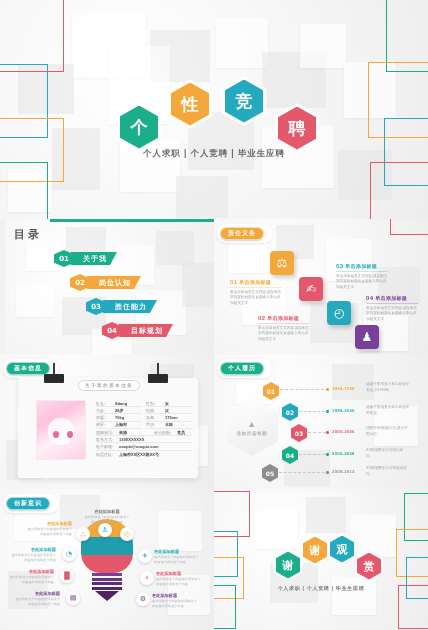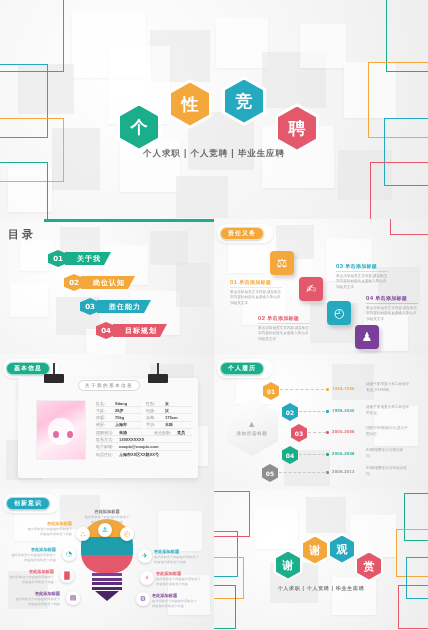--- a/index.html
+++ b/index.html
@@ -30,21 +30,21 @@
          color:#fff; font-size:17px; font-family:"DejaVu Sans",sans-serif;
          font-weight:bold; }
   .hexwrap { position:absolute; width:44px; height:50px;
          clip-path:polygon(50% 0%,100% 25%,100% 75%,50% 100%,0% 75%,0% 25%);
          background:#ffffff; filter:drop-shadow(1px 3px 3px rgba(0,0,0,.22));
          display:flex; align-items:center; justify-content:center; }
   .hero-sub { position:absolute; left:0; right:0; top:148px; text-align:center;
       font-size:8.5px; letter-spacing:.9px; color:#6a6a6a; font-weight:bold; }
 
   
-  .s2 { left:0;   top:219px; width:214px; height:135px; }
+  .s2 { left:6px;   top:219px; width:214px; height:135px; }
   .s3 { left:214px; top:219px; width:214px; height:135px; }
   .s4 { left:0;   top:354px; width:214px; height:135px; }
   .s5 { left:214px; top:354px; width:214px; height:135px; }
   .s6 { left:0;   top:489px; width:214px; height:141px; }
   .s7 { left:214px; top:489px; width:214px; height:141px; }
 
   .topbar { position:absolute; left:0; top:0; height:3px; }
 
   
   .badge { position:absolute; left:6px; top:8px; height:13px; padding:0 7px;

